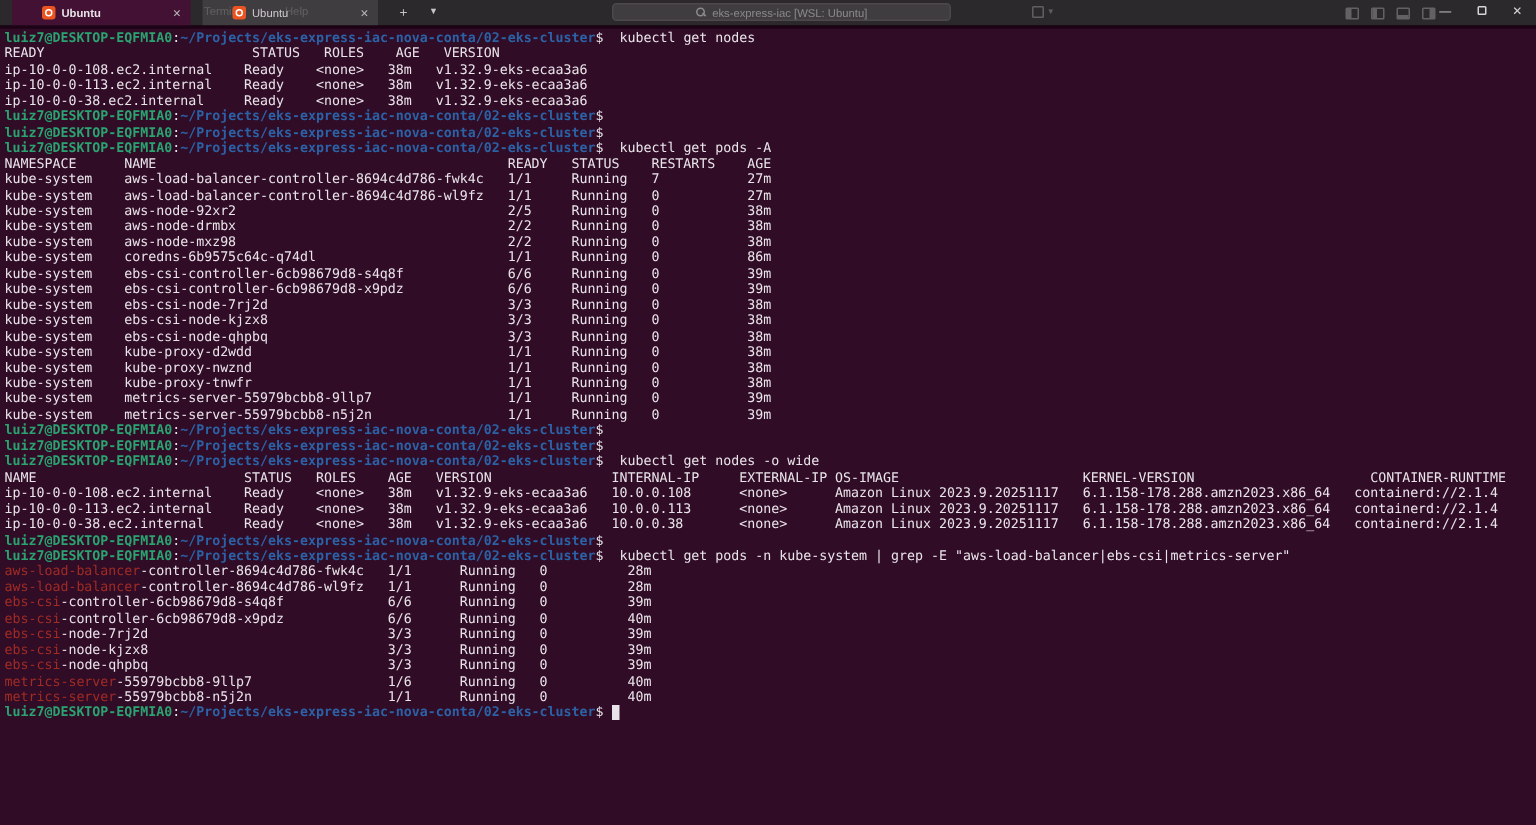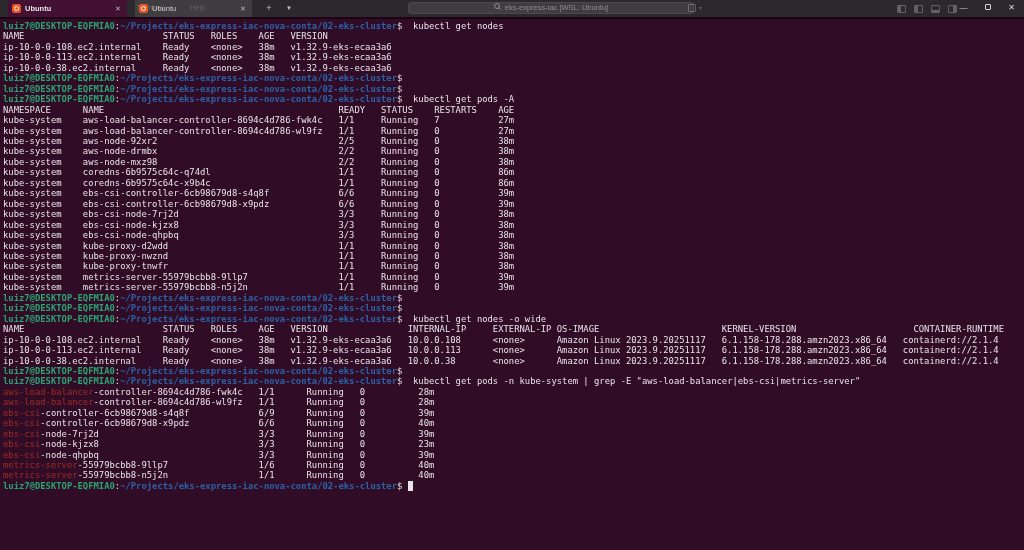--- a/index.html
+++ b/index.html
@@ -5,34 +5,34 @@
   * { margin:0; padding:0; box-sizing:border-box; }
   html,body { width:1024px; height:550px; overflow:hidden; background:#000; }
   .window { position:relative; width:1024px; height:550px; font-family:"Liberation Sans",sans-serif; }
 
   
   .titlebar { position:absolute; top:0; left:0; width:1024px; height:17px; background:#2b292b; }
   .ghost-menu { position:absolute; top:3px; font-size:7.5px; color:rgba(255,255,255,0.22); }
   .ghost-terminal { left:136px; }
   .ghost-help { left:190px; }
 
-  .tab { position:absolute; top:0; height:17px; display:flex; align-items:center; gap:4px; padding:0 5px 0 4px; }
+  .tab { position:absolute; top:0; height:17px; display:flex; align-items:center; gap:4px; padding:0 5px 0 20px; }
   .tab-active { left:8px; width:119px; background:#421133; }
   .tab-inactive { left:135px; width:117px; background:rgba(120,114,120,0.28); }
   .tab-label { font-size:7.5px; color:#e9e5e9; font-weight:bold; flex:1; }
   .tab-inactive .tab-label { color:#cfcacf; font-weight:normal; }
   .ubuntu-icon { width:9px; height:9px; background:#E95420; border-radius:2px; position:relative; flex:0 0 auto; }
   .ubuntu-icon::after { content:""; position:absolute; left:2px; top:2px; width:3px; height:3px; border:1px solid #fff; border-radius:50%; }
   .tab-close { font-size:7px; color:#b9b4b9; width:8px; text-align:center; cursor:default; }
 
   .bar-btn { position:absolute; top:2px; font-size:9px; color:#c9c4c9; width:12px; height:13px; line-height:13px; text-align:center; }
   .btn-newtab { left:263px; }
   .btn-tabdrop { left:283px; font-size:6px; }
 
-  .search-pill { position:absolute; left:408px; top:2px; width:286px; height:12px; background:#403d40; border:1px solid #4c484c; border-radius:3px; display:flex; align-items:flex-start; justify-content:center; gap:4px; }
+  .search-pill { position:absolute; left:408px; top:2px; width:226px; height:12px; background:#403d40; border:1px solid #4c484c; border-radius:3px; display:flex; align-items:center; justify-content:center; gap:4px; }
   .search-pill .stext { font-size:7.5px; color:rgba(255,255,255,0.38); }
   .mag-icon { width:7px; height:7px; position:relative; opacity:0.4; }
   .mag-icon::before { content:""; position:absolute; left:0; top:0; width:4px; height:4px; border:1px solid #fff; border-radius:50%; }
   .mag-icon::after { content:""; position:absolute; left:4.5px; top:4.5px; width:2.5px; height:1px; background:#fff; transform:rotate(45deg); }
 
   .ghost-launcher { position:absolute; left:688px; top:4px; display:flex; gap:3px; opacity:0.25; }
   .ghost-launcher .gbox { width:8px; height:8px; border:1px solid #fff; border-radius:1px; }
   .ghost-launcher .gchev { font-size:6px; color:#fff; line-height:8px; }
 
   .ghost-layouts { position:absolute; left:897px; top:5px; display:flex; gap:8px; opacity:0.32; }
@@ -101,35 +101,34 @@
 
     <div class="win-btn btn-min">—</div>
     <div class="win-btn btn-max"><span class="maxbox"></span></div>
     <div class="win-btn btn-close">✕</div>
   </div>
 
   <div class="titlebar-strip"></div>
 
   <div class="screen">
       <div class="tline"><span class="c-g">luiz7@DESKTOP-EQFMIA0</span><span class="c-w">:</span><span class="c-b">~/Projects/eks-express-iac-nova-conta/02-eks-cluster</span><span class="c-w">$</span><span class="c-w">  kubectl get nodes</span></div>
-      <div class="tline"><span class="c-w">NAME                          STATUS   ROLES    AGE   VERSION</span></div>
+      <div class="tline"><span class="c-w">READY                          STATUS   ROLES    AGE   VERSION</span></div>
       <div class="tline"><span class="c-w">ip-10-0-0-108.ec2.internal    Ready    &lt;none&gt;   38m   v1.32.9-eks-ecaa3a6</span></div>
       <div class="tline"><span class="c-w">ip-10-0-0-113.ec2.internal    Ready    &lt;none&gt;   38m   v1.32.9-eks-ecaa3a6</span></div>
       <div class="tline"><span class="c-w">ip-10-0-0-38.ec2.internal     Ready    &lt;none&gt;   38m   v1.32.9-eks-ecaa3a6</span></div>
       <div class="tline"><span class="c-g">luiz7@DESKTOP-EQFMIA0</span><span class="c-w">:</span><span class="c-b">~/Projects/eks-express-iac-nova-conta/02-eks-cluster</span><span class="c-w">$</span></div>
       <div class="tline"><span class="c-g">luiz7@DESKTOP-EQFMIA0</span><span class="c-w">:</span><span class="c-b">~/Projects/eks-express-iac-nova-conta/02-eks-cluster</span><span class="c-w">$</span></div>
       <div class="tline"><span class="c-g">luiz7@DESKTOP-EQFMIA0</span><span class="c-w">:</span><span class="c-b">~/Projects/eks-express-iac-nova-conta/02-eks-cluster</span><span class="c-w">$</span><span class="c-w">  kubectl get pods -A</span></div>
       <div class="tline"><span class="c-w">NAMESPACE      NAME                                            READY   STATUS    RESTARTS    AGE</span></div>
       <div class="tline"><span class="c-w">kube-system    aws-load-balancer-controller-8694c4d786-fwk4c   1/1     Running   7           27m</span></div>
       <div class="tline"><span class="c-w">kube-system    aws-load-balancer-controller-8694c4d786-wl9fz   1/1     Running   0           27m</span></div>
       <div class="tline"><span class="c-w">kube-system    aws-node-92xr2                                  2/5     Running   0           38m</span></div>
       <div class="tline"><span class="c-w">kube-system    aws-node-drmbx                                  2/2     Running   0           38m</span></div>
       <div class="tline"><span class="c-w">kube-system    aws-node-mxz98                                  2/2     Running   0           38m</span></div>
       <div class="tline"><span class="c-w">kube-system    coredns-6b9575c64c-q74dl                        1/1     Running   0           86m</span></div>
-      <div class="tline"><span class="c-w">kube-system    coredns-6b9575c64c-x9b4c                        1/1     Running   0           86m</span></div>
       <div class="tline"><span class="c-w">kube-system    ebs-csi-controller-6cb98679d8-s4q8f             6/6     Running   0           39m</span></div>
       <div class="tline"><span class="c-w">kube-system    ebs-csi-controller-6cb98679d8-x9pdz             6/6     Running   0           39m</span></div>
       <div class="tline"><span class="c-w">kube-system    ebs-csi-node-7rj2d                              3/3     Running   0           38m</span></div>
       <div class="tline"><span class="c-w">kube-system    ebs-csi-node-kjzx8                              3/3     Running   0           38m</span></div>
       <div class="tline"><span class="c-w">kube-system    ebs-csi-node-qhpbq                              3/3     Running   0           38m</span></div>
       <div class="tline"><span class="c-w">kube-system    kube-proxy-d2wdd                                1/1     Running   0           38m</span></div>
       <div class="tline"><span class="c-w">kube-system    kube-proxy-nwznd                                1/1     Running   0           38m</span></div>
       <div class="tline"><span class="c-w">kube-system    kube-proxy-tnwfr                                1/1     Running   0           38m</span></div>
       <div class="tline"><span class="c-w">kube-system    metrics-server-55979bcbb8-9llp7                 1/1     Running   0           39m</span></div>
       <div class="tline"><span class="c-w">kube-system    metrics-server-55979bcbb8-n5j2n                 1/1     Running   0           39m</span></div>
@@ -137,23 +136,23 @@
       <div class="tline"><span class="c-g">luiz7@DESKTOP-EQFMIA0</span><span class="c-w">:</span><span class="c-b">~/Projects/eks-express-iac-nova-conta/02-eks-cluster</span><span class="c-w">$</span></div>
       <div class="tline"><span class="c-g">luiz7@DESKTOP-EQFMIA0</span><span class="c-w">:</span><span class="c-b">~/Projects/eks-express-iac-nova-conta/02-eks-cluster</span><span class="c-w">$</span><span class="c-w">  kubectl get nodes -o wide</span></div>
       <div class="tline"><span class="c-w">NAME                          STATUS   ROLES    AGE   VERSION               INTERNAL-IP     EXTERNAL-IP OS-IMAGE                       KERNEL-VERSION                      CONTAINER-RUNTIME</span></div>
       <div class="tline"><span class="c-w">ip-10-0-0-108.ec2.internal    Ready    &lt;none&gt;   38m   v1.32.9-eks-ecaa3a6   10.0.0.108      &lt;none&gt;      Amazon Linux 2023.9.20251117   6.1.158-178.288.amzn2023.x86_64   containerd://2.1.4</span></div>
       <div class="tline"><span class="c-w">ip-10-0-0-113.ec2.internal    Ready    &lt;none&gt;   38m   v1.32.9-eks-ecaa3a6   10.0.0.113      &lt;none&gt;      Amazon Linux 2023.9.20251117   6.1.158-178.288.amzn2023.x86_64   containerd://2.1.4</span></div>
       <div class="tline"><span class="c-w">ip-10-0-0-38.ec2.internal     Ready    &lt;none&gt;   38m   v1.32.9-eks-ecaa3a6   10.0.0.38       &lt;none&gt;      Amazon Linux 2023.9.20251117   6.1.158-178.288.amzn2023.x86_64   containerd://2.1.4</span></div>
       <div class="tline"><span class="c-g">luiz7@DESKTOP-EQFMIA0</span><span class="c-w">:</span><span class="c-b">~/Projects/eks-express-iac-nova-conta/02-eks-cluster</span><span class="c-w">$</span></div>
       <div class="tline"><span class="c-g">luiz7@DESKTOP-EQFMIA0</span><span class="c-w">:</span><span class="c-b">~/Projects/eks-express-iac-nova-conta/02-eks-cluster</span><span class="c-w">$</span><span class="c-w">  kubectl get pods -n kube-system | grep -E "aws-load-balancer|ebs-csi|metrics-server"</span></div>
       <div class="tline"><span class="c-r">aws-load-balancer</span><span class="c-w">-controller-8694c4d786-fwk4c   1/1      Running   0          28m</span></div>
       <div class="tline"><span class="c-r">aws-load-balancer</span><span class="c-w">-controller-8694c4d786-wl9fz   1/1      Running   0          28m</span></div>
-      <div class="tline"><span class="c-r">ebs-csi</span><span class="c-w">-controller-6cb98679d8-s4q8f             6/9      Running   0          39m</span></div>
+      <div class="tline"><span class="c-r">ebs-csi</span><span class="c-w">-controller-6cb98679d8-s4q8f             6/6      Running   0          39m</span></div>
       <div class="tline"><span class="c-r">ebs-csi</span><span class="c-w">-controller-6cb98679d8-x9pdz             6/6      Running   0          40m</span></div>
       <div class="tline"><span class="c-r">ebs-csi</span><span class="c-w">-node-7rj2d                              3/3      Running   0          39m</span></div>
-      <div class="tline"><span class="c-r">ebs-csi</span><span class="c-w">-node-kjzx8                              3/3      Running   0          23m</span></div>
+      <div class="tline"><span class="c-r">ebs-csi</span><span class="c-w">-node-kjzx8                              3/3      Running   0          39m</span></div>
       <div class="tline"><span class="c-r">ebs-csi</span><span class="c-w">-node-qhpbq                              3/3      Running   0          39m</span></div>
       <div class="tline"><span class="c-r">metrics-server</span><span class="c-w">-55979bcbb8-9llp7                 1/6      Running   0          40m</span></div>
       <div class="tline"><span class="c-r">metrics-server</span><span class="c-w">-55979bcbb8-n5j2n                 1/1      Running   0          40m</span></div>
       <div class="tline"><span class="c-g">luiz7@DESKTOP-EQFMIA0</span><span class="c-w">:</span><span class="c-b">~/Projects/eks-express-iac-nova-conta/02-eks-cluster</span><span class="c-w">$</span><span class="c-w"> </span><span class="cursor"> </span></div>
     </div>
 
 </div>
 
 </body></html>

